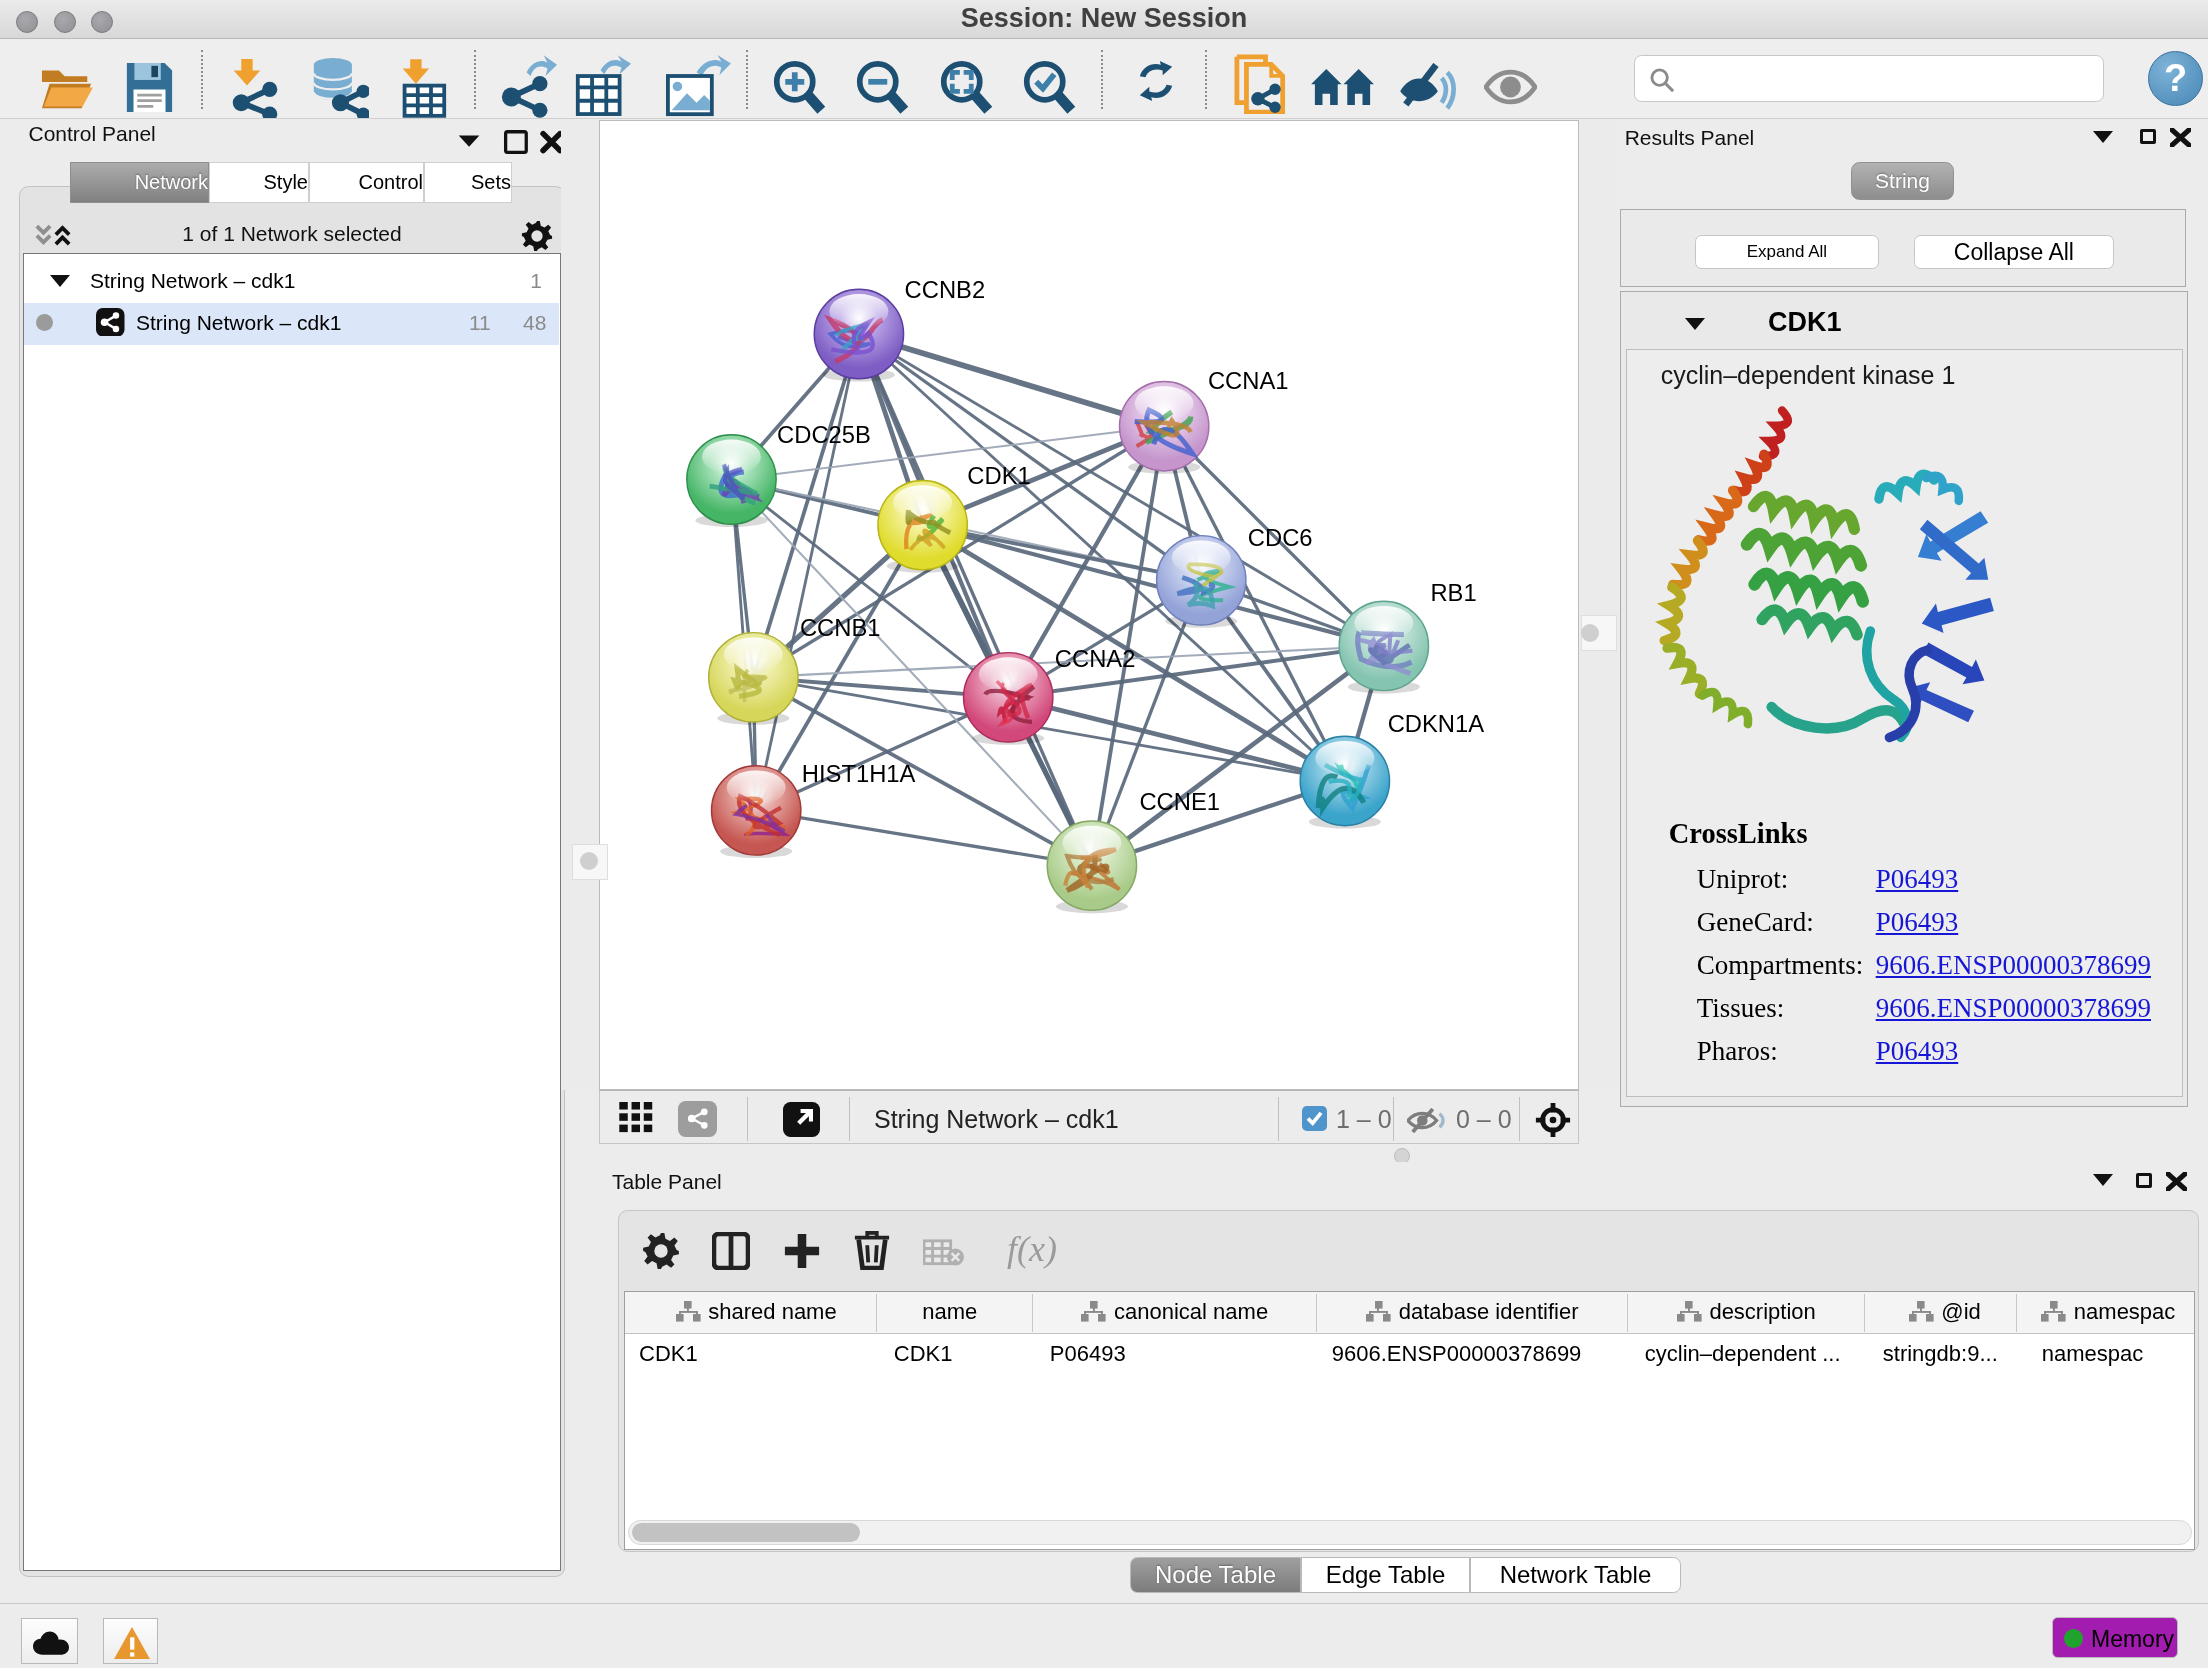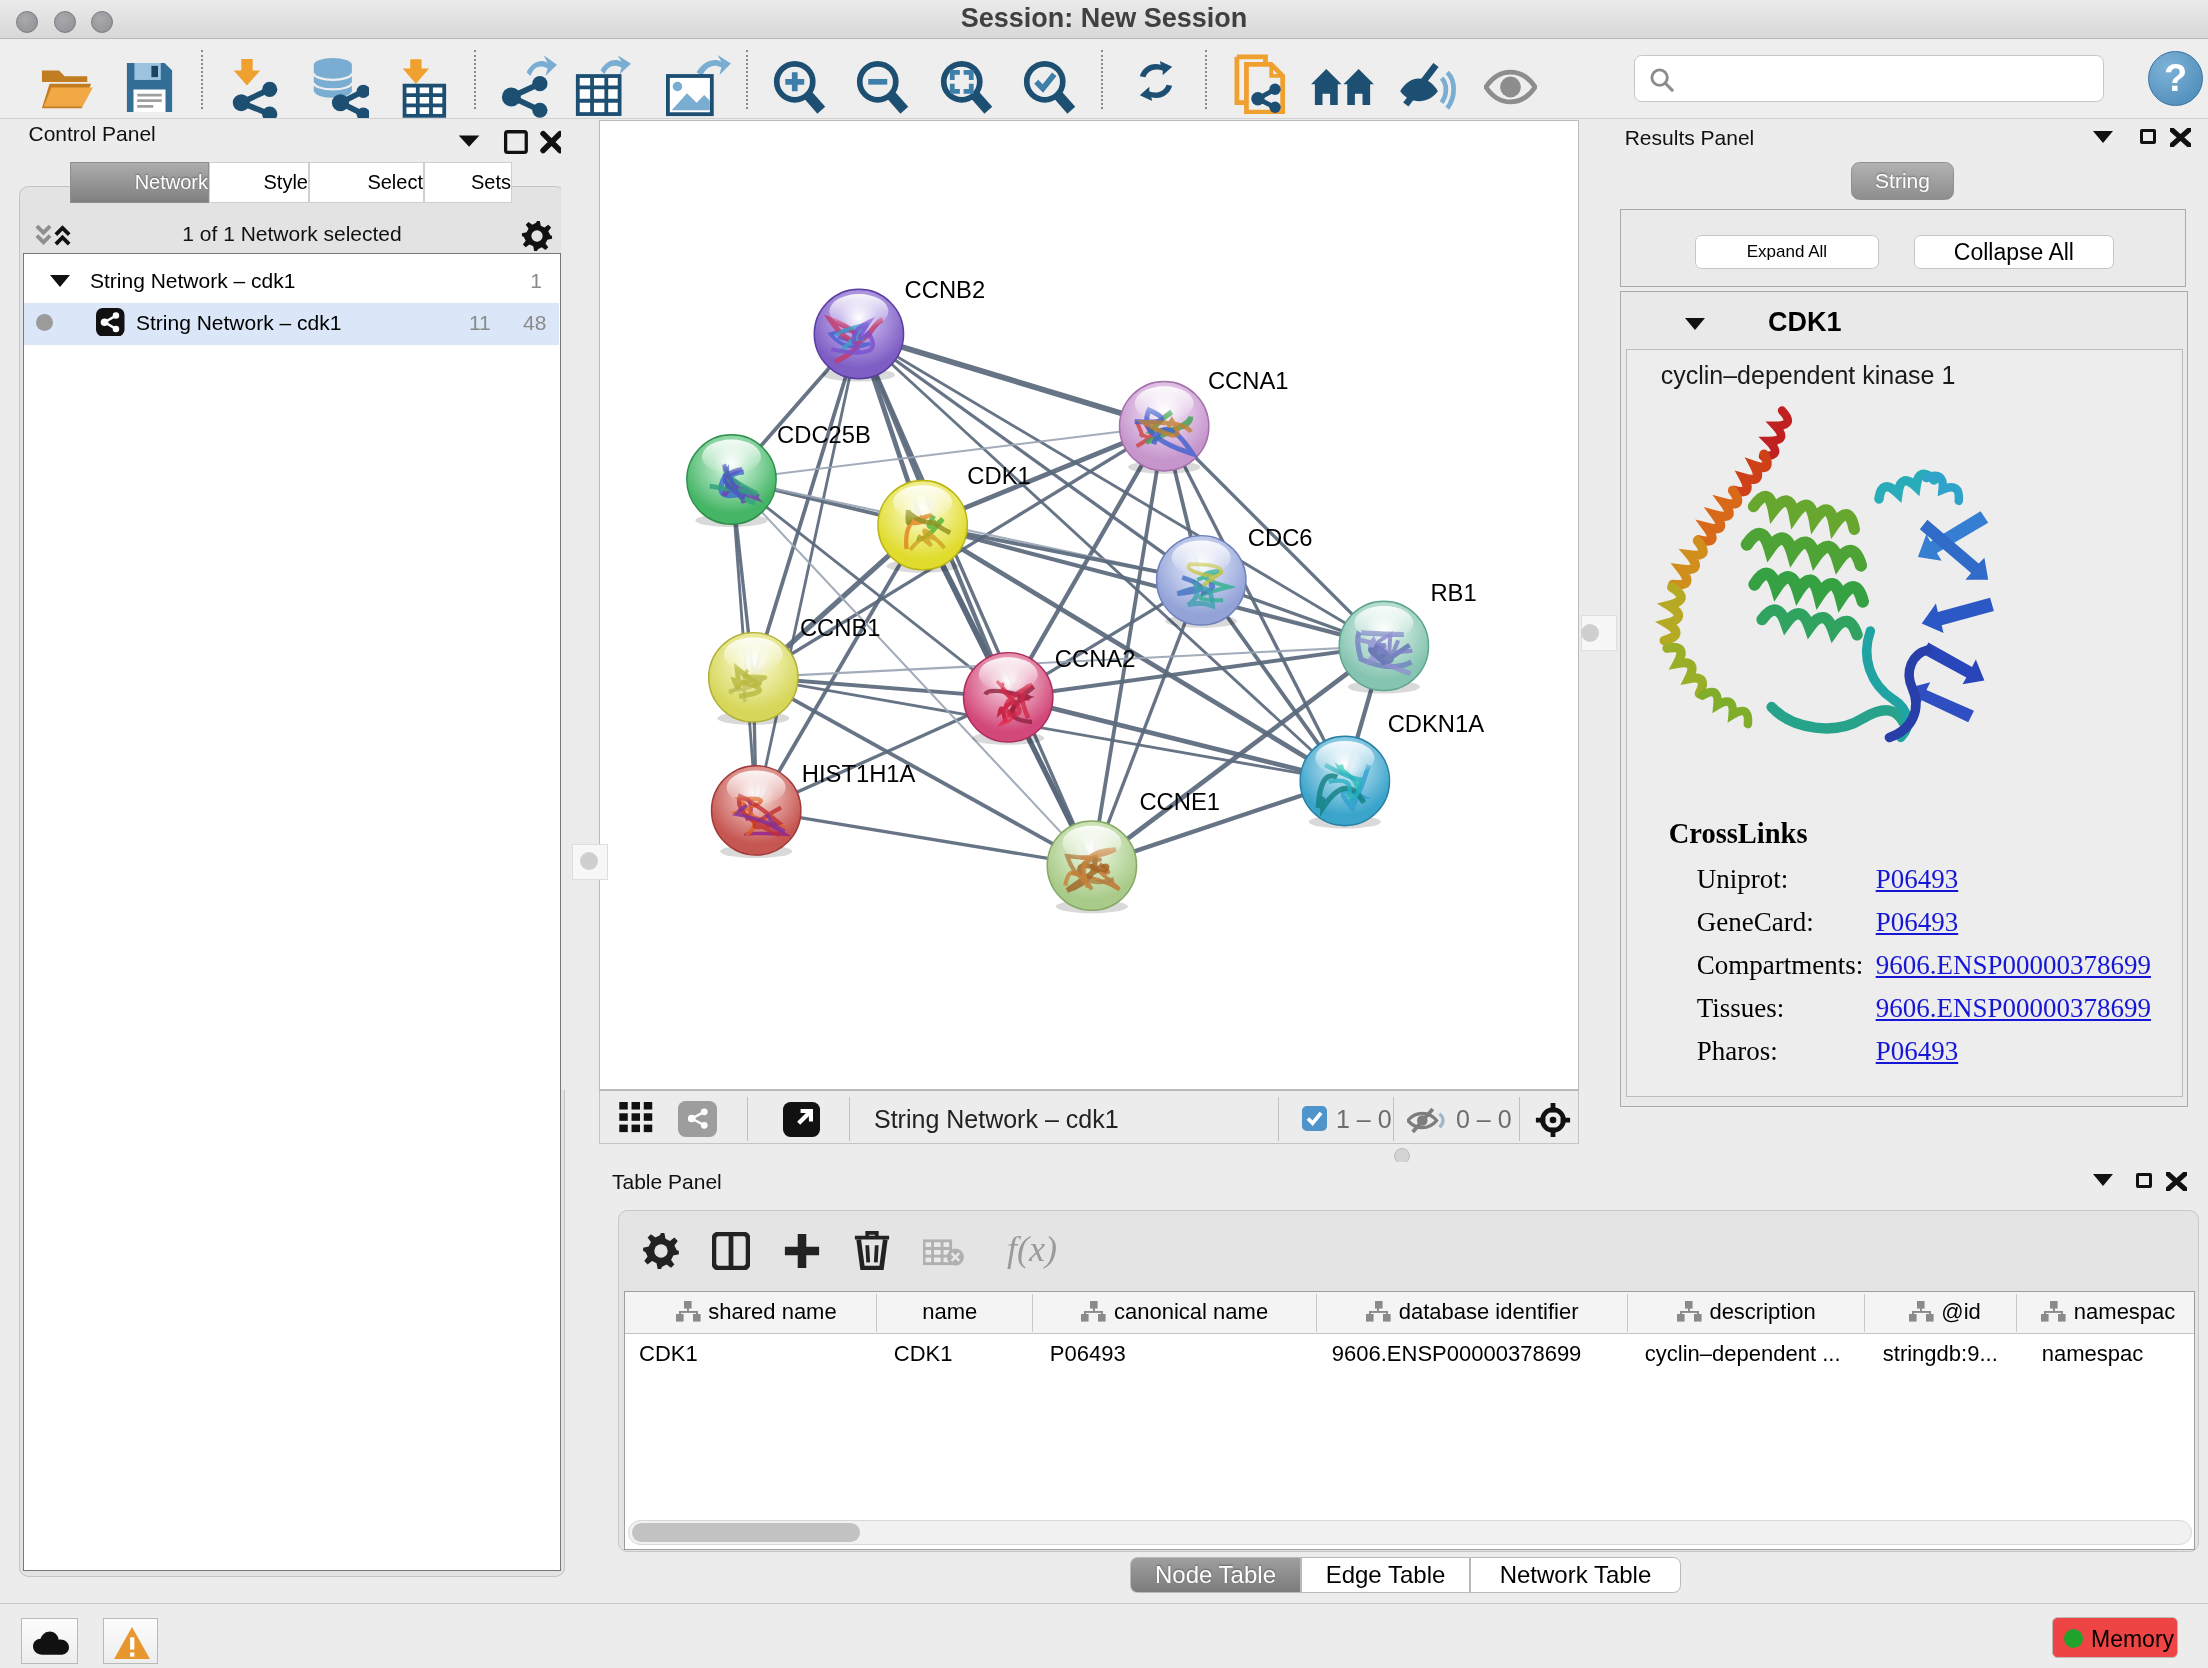--- a/index.html
+++ b/index.html
@@ -224,21 +224,21 @@
   </svg>
 
   <div class="abs" style="left:2148px;top:10.5px;width:55px;height:55px;border-radius:50%;background:radial-gradient(circle at 35% 30%, #7fb3d8, #4586b4);border:1px solid #3a71a0;color:#fff;font-size:38px;font-weight:bold;text-align:center;line-height:53px;">?</div>
 </div>
 
 <div id="controlpanel">
   <div id="cp-title" style="position:absolute;left:28.5px;top:0px;height:28.5px;line-height:28.5px;" class="ptitle">Control Panel</div>
   <div id="cp-container"></div>
   <div class="tab tabsel" style="left:70px; width:139px;">Network</div>
   <div class="tab" style="left:209px; width:100px;">Style</div>
-  <div class="tab" style="left:309px; width:115px;">Select</div>
+  <div class="tab" style="left:309px; width:115px;">Control</div>
   <div class="tab" style="left:424px; width:88px;">Sets</div>
   <div id="cp-band">
     <svg class="abs" style="left:15px;top:38px;" width="38" height="25" viewBox="0 0 40 26">
       <path d="M3 2 L10 9 L17 2 M3 12 L10 19 L17 12" stroke="#8f8f8f" stroke-width="4" fill="none"></path>
       <path d="M23 11 L30 4 L37 11 M23 21 L30 14 L37 21" stroke="#111" stroke-width="4" fill="none"></path>
     </svg>
     <div class="abs" style="left:0;top:36px;width:546px;text-align:center;font-size:21px;color:#111;">1 of 1 Network selected</div>
     <svg class="abs" style="left:502px;top:34px;" width="32" height="32" viewBox="0 0 34 34">
       <path fill="#111" d="M17 1 L20 1 L21 6 L25 8 L29 5 L32 8 L29 12 L31 16 L33 17 L33 20 L28 21 L26 25 L29 29 L26 32 L22 29 L18 31 L17 33 L14 33 L13 28 L9 26 L5 29 L2 26 L5 22 L3 18 L1 17 L1 14 L6 13 L8 9 L5 5 L8 2 L12 5 L16 3 Z"></path>
       <circle cx="17" cy="17" r="6" fill="#e3e3e3"></circle>
@@ -711,18 +711,18 @@
       <path fill="#111" d="M10 26 C4 26 0 22 0 17 C0 12 4 9 8 9 C10 3 16 0 21 2 C25 4 27 7 27 10 C33 9 38 13 38 18 C38 23 34 26 29 26 Z"></path>
     </svg>
   </div>
   <div class="abs" style="left:103px;top:14.3px;width:55px;height:46px;background:linear-gradient(#fdfdfd,#ededed);border:1px solid #b9b9b9;">
     <svg class="abs" style="left:8.6px;top:6.7px;" width="38" height="34" viewBox="0 0 40 36">
       <path d="M20 1 L39 35 L1 35 Z" fill="#e8962e"></path>
       <rect x="18" y="12" width="4.5" height="13" fill="#fff"></rect>
       <rect x="18" y="28" width="4.5" height="4.5" fill="#fff"></rect>
     </svg>
   </div>
-  <div class="abs" style="left:2052px;top:13.3px;width:126px;height:41px;background:#ef4444;border:1px solid #bbb;border-radius:5.7px;">
+  <div class="abs" style="left:2052px;top:13.3px;width:126px;height:41px;background:#a21caf;border:1px solid #bbb;border-radius:5.7px;">
     <div class="abs" style="left:11.4px;top:10.5px;width:19px;height:19px;border-radius:50%;background:#1fa32c;"></div>
     <div class="abs" style="left:38px;top:7.6px;font-size:23px;color:#000;">Memory</div>
   </div>
 </div>
 
 
 </body></html>

